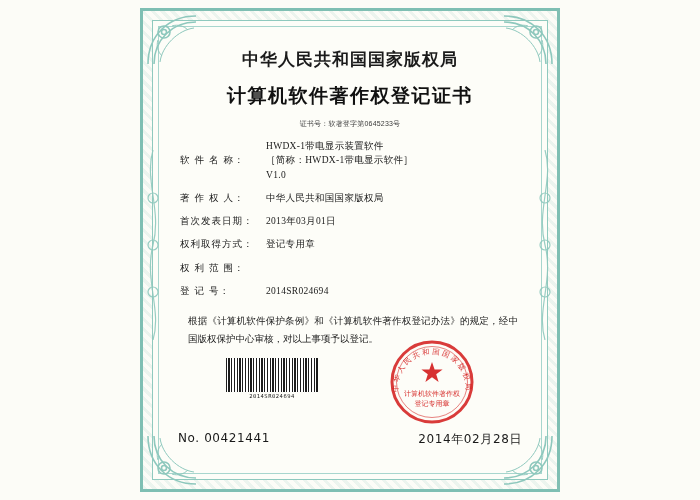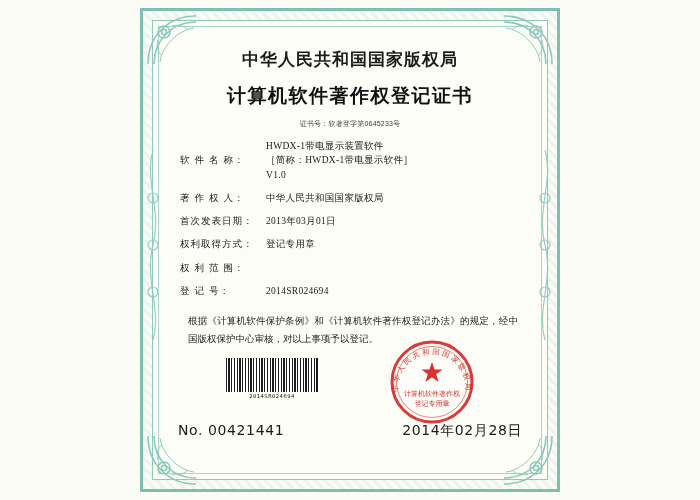--- a/index.html
+++ b/index.html
@@ -184,27 +184,27 @@
     left: 214px;
     top: 296px;
     width: 100px;
     height: 100px;
   }
   .seal svg { display:block; }
 
   .footer {
     position: absolute;
     left: 0;
-    bottom: 24px;
+    bottom: 16px;
     width: 364px;
     display: flex;
     justify-content: space-between;
     padding: 0 10px;
     box-sizing: border-box;
-    font-size: 14px;
+    font-size: 12px;
     color: #1a1a1a;
     font-family: "DejaVu Sans", sans-serif;
   }
   .footer .no { letter-spacing: 0.6px; }
   .footer .date { letter-spacing: 0.6px; }
 </style>
 </head>
 <body>
 
 <div id="certificate">

